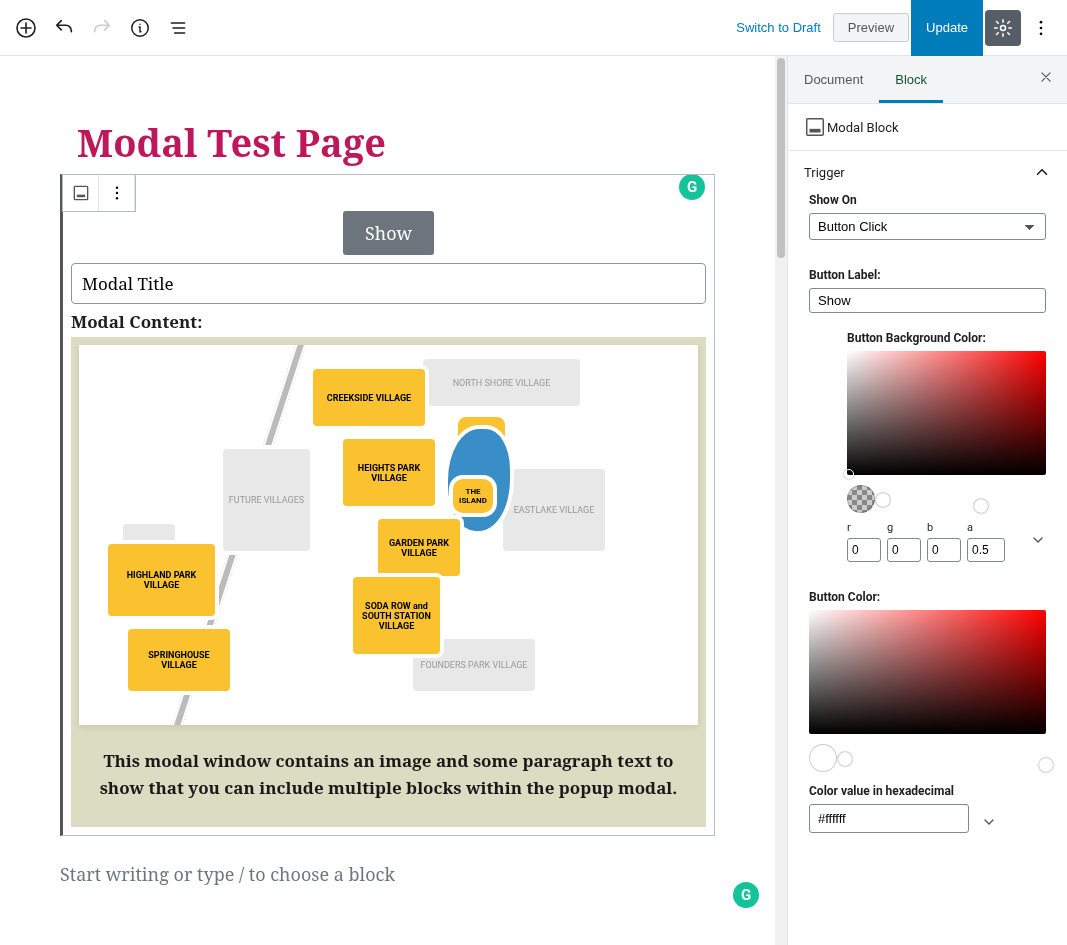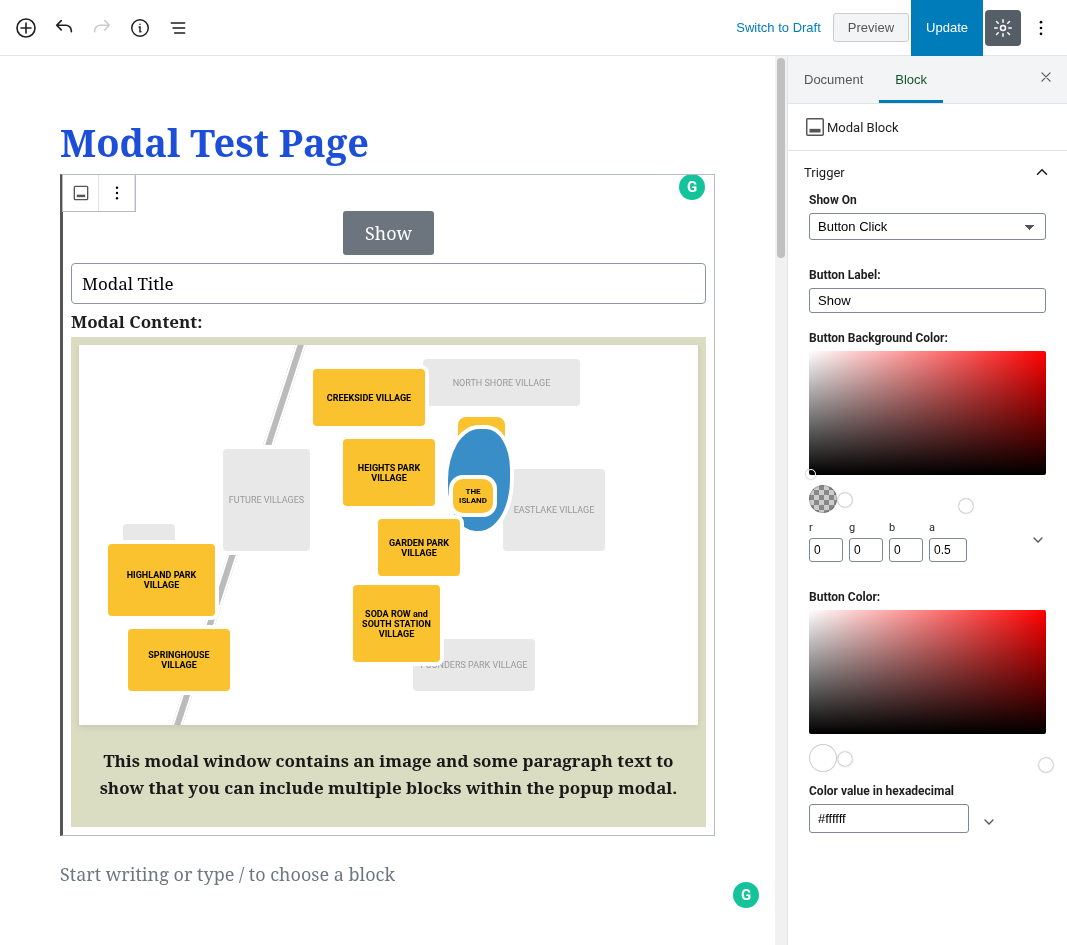--- a/index.html
+++ b/index.html
@@ -16,21 +16,21 @@
 .btn-primary { background:#007cba; border:1px solid #007cba; color:#fff; padding:24px 14px; border-radius:2px; cursor:pointer; font-size:13px; }
 .btn-dark { background:#555d66; color:#fff; width:36px; height:36px; border:none; border-radius:4px; display:flex; align-items:center; justify-content:center; cursor:pointer; }
 
 
 .workspace { display:flex; height:889px; }
 .editor-col { flex:1; position:relative; overflow:hidden; }
 .editor-scroll { position:absolute; top:0; left:0; right:12px; bottom:0; overflow-y:auto; padding:60px 60px 40px 60px; }
 .editor-scrollbar { position:absolute; right:0; top:0; bottom:0; width:12px; background:#f1f1f1; }
 .editor-scrollbar::before { content:''; position:absolute; left:2px; right:2px; top:2px; height:200px; background:#c1c1c1; border-radius:4px; }
 
-.page-title { font-family:"Noto Serif",Georgia,serif; font-size:38px; font-weight:700; margin-bottom:6px; color:#1d4ed8; }
+.page-title { font-family:"Noto Serif",Georgia,serif; font-size:38px; font-weight:700; margin-bottom:6px; color:#be185d;margin-left:17px; }
 
 .block-frame { border:1px solid #b5bcc2; border-left:3px solid #555; position:relative; margin-top:6px; }
 .block-toolbar { position:absolute; top:-1px; left:-1px; height:38px; display:flex; background:#fff; border:1px solid #b5bcc2; z-index:2; }
 .block-toolbar .tb { width:36px; height:36px; display:flex; align-items:center; justify-content:center; border-right:1px solid #e2e4e7; cursor:pointer; }
 .block-inner { padding:36px 8px 8px; }
 
 .show-btn-wrap { text-align:center; margin-bottom:8px; }
 .show-btn { background:#6c757d; color:#fff; border:none; padding:10px 22px; font-family:"Noto Serif",Georgia,serif; font-size:18px; border-radius:3px; cursor:pointer; }
 
 .modal-title-input { width:100%; border:1px solid #8d96a0; border-radius:4px; padding:8px 10px; font-family:"Noto Serif",Georgia,serif; font-size:17px; margin-bottom:6px; }
@@ -175,21 +175,21 @@
               <div class="map-region gray" style="left:40px;top:175px;width:60px;height:65px;">FUTURE VILLAGES</div>
               <div class="map-region gray" style="left:340px;top:10px;width:165px;height:55px;">NORTH SHORE VILLAGE</div>
               <div class="map-region gray" style="left:420px;top:120px;width:110px;height:90px;">EASTLAKE VILLAGE</div>
               <div class="map-region gray" style="left:330px;top:290px;width:130px;height:60px;">FOUNDERS PARK VILLAGE</div>
               <div class="map-region" style="left:230px;top:20px;width:120px;height:65px;">CREEKSIDE VILLAGE</div>
               <div class="map-region" style="left:260px;top:90px;width:100px;height:75px;">HEIGHTS PARK VILLAGE</div>
               <div class="map-region" style="left:375px;top:68px;width:55px;height:50px;border-radius:12px;">LAKE VILLAGE</div>
               <div class="lake" style="left:365px;top:80px;width:70px;height:110px;"></div>
               <div class="map-region" style="left:370px;top:130px;width:48px;height:42px;border-radius:14px;font-size:8px;">THE ISLAND</div>
               <div class="map-region" style="left:295px;top:170px;width:90px;height:65px;">GARDEN PARK VILLAGE</div>
-              <div class="map-region" style="left:270px;top:236px;width:95px;height:85px;">SODA ROW and SOUTH STATION VILLAGE</div>
+              <div class="map-region" style="left:270px;top:228px;width:95px;height:85px;">SODA ROW and SOUTH STATION VILLAGE</div>
               <div class="map-region" style="left:25px;top:195px;width:115px;height:80px;">HIGHLAND PARK VILLAGE</div>
               <div class="map-region" style="left:45px;top:280px;width:110px;height:70px;">SPRINGHOUSE VILLAGE</div>
             </div>
             <p class="para">This modal window contains an image and some paragraph text to show that you can include multiple blocks within the popup modal.</p>
           </div>
         </div>
       </div>
 
       <div style="position:relative;">
         <p class="placeholder-line">Start writing or type / to choose a block</p>
@@ -226,21 +226,21 @@
     <div class="panel" style="border-top:none;padding-top:0;">
       <label class="side-label">Show On</label>
       <select class="side-select"><option>Button Click</option></select>
     </div>
 
     <div class="panel" style="border-top:none;">
       <label class="side-label">Button Label:</label>
       <input class="side-input" value="Show" style="">
     </div>
 
-    <div class="panel" style="border-top:none;padding-top:4px;">
+    <div class="panel" style="border-top:none;padding-top:4px;margin-left:38px;">
       <label class="side-label">Button Background Color:</label>
       <div class="sat-area">
           <div class="sat-handle"></div>
         </div>
       <div class="hue-row">
         <div class="swatch checker"></div>
         <div style="flex:1;display:flex;flex-direction:column;gap:6px;">
           <div class="hue-bar">
               <div class="slider-handle" style="left:0%;"></div>
             </div>

